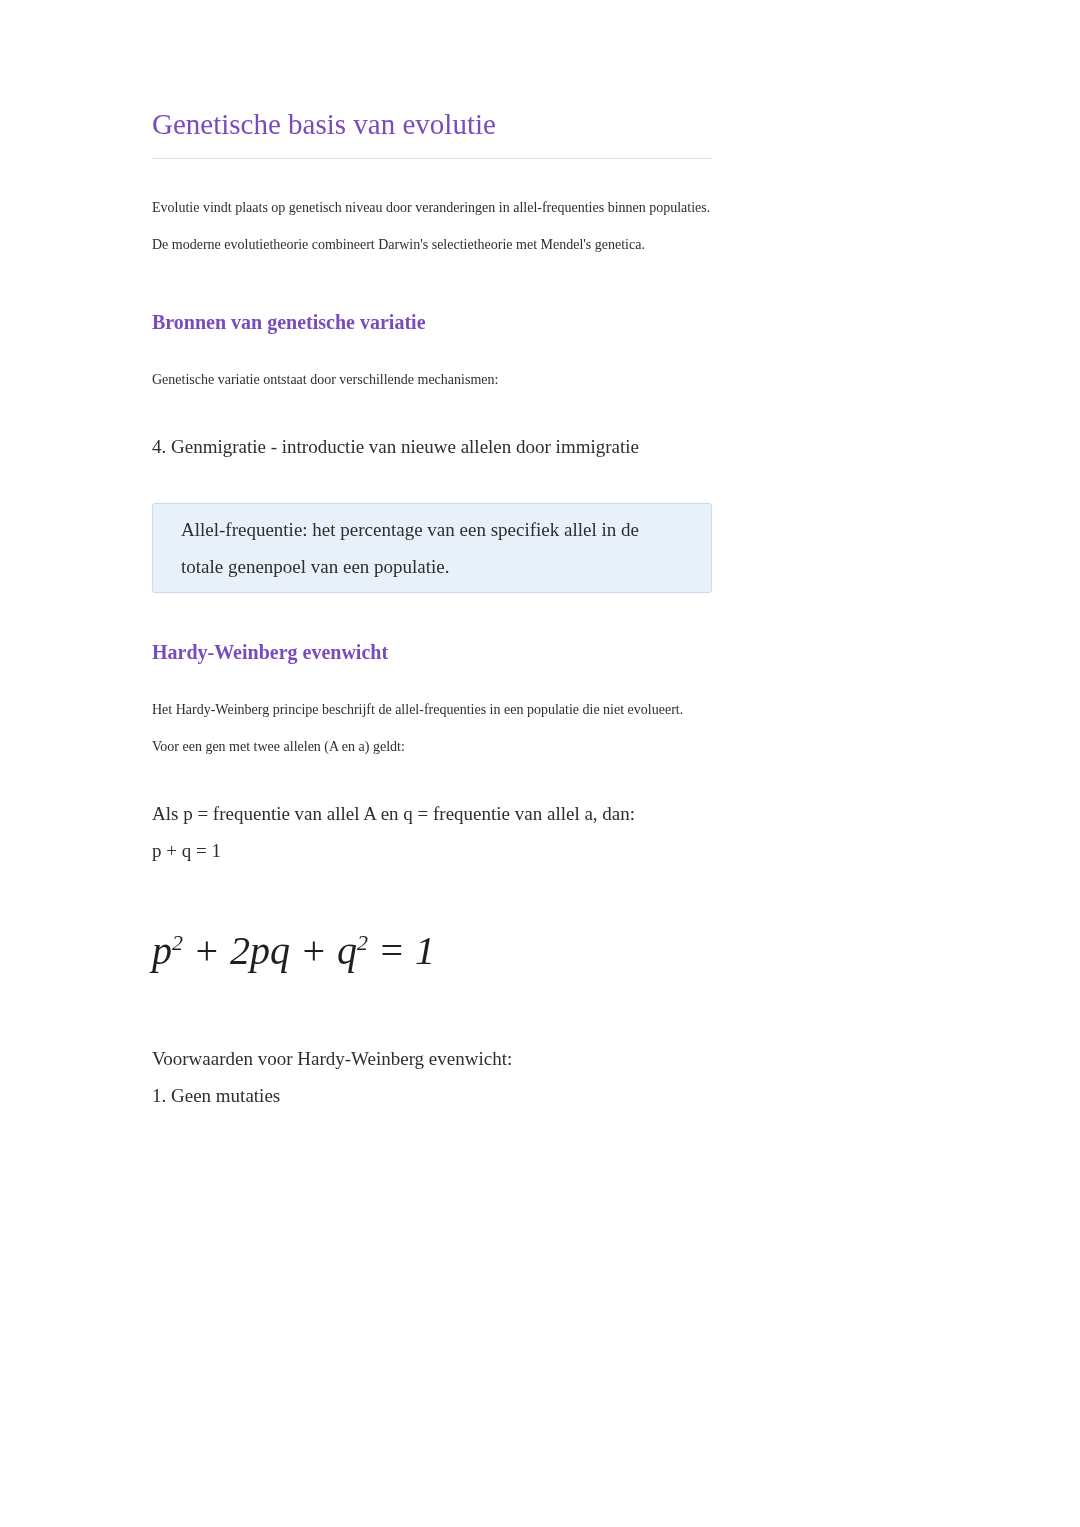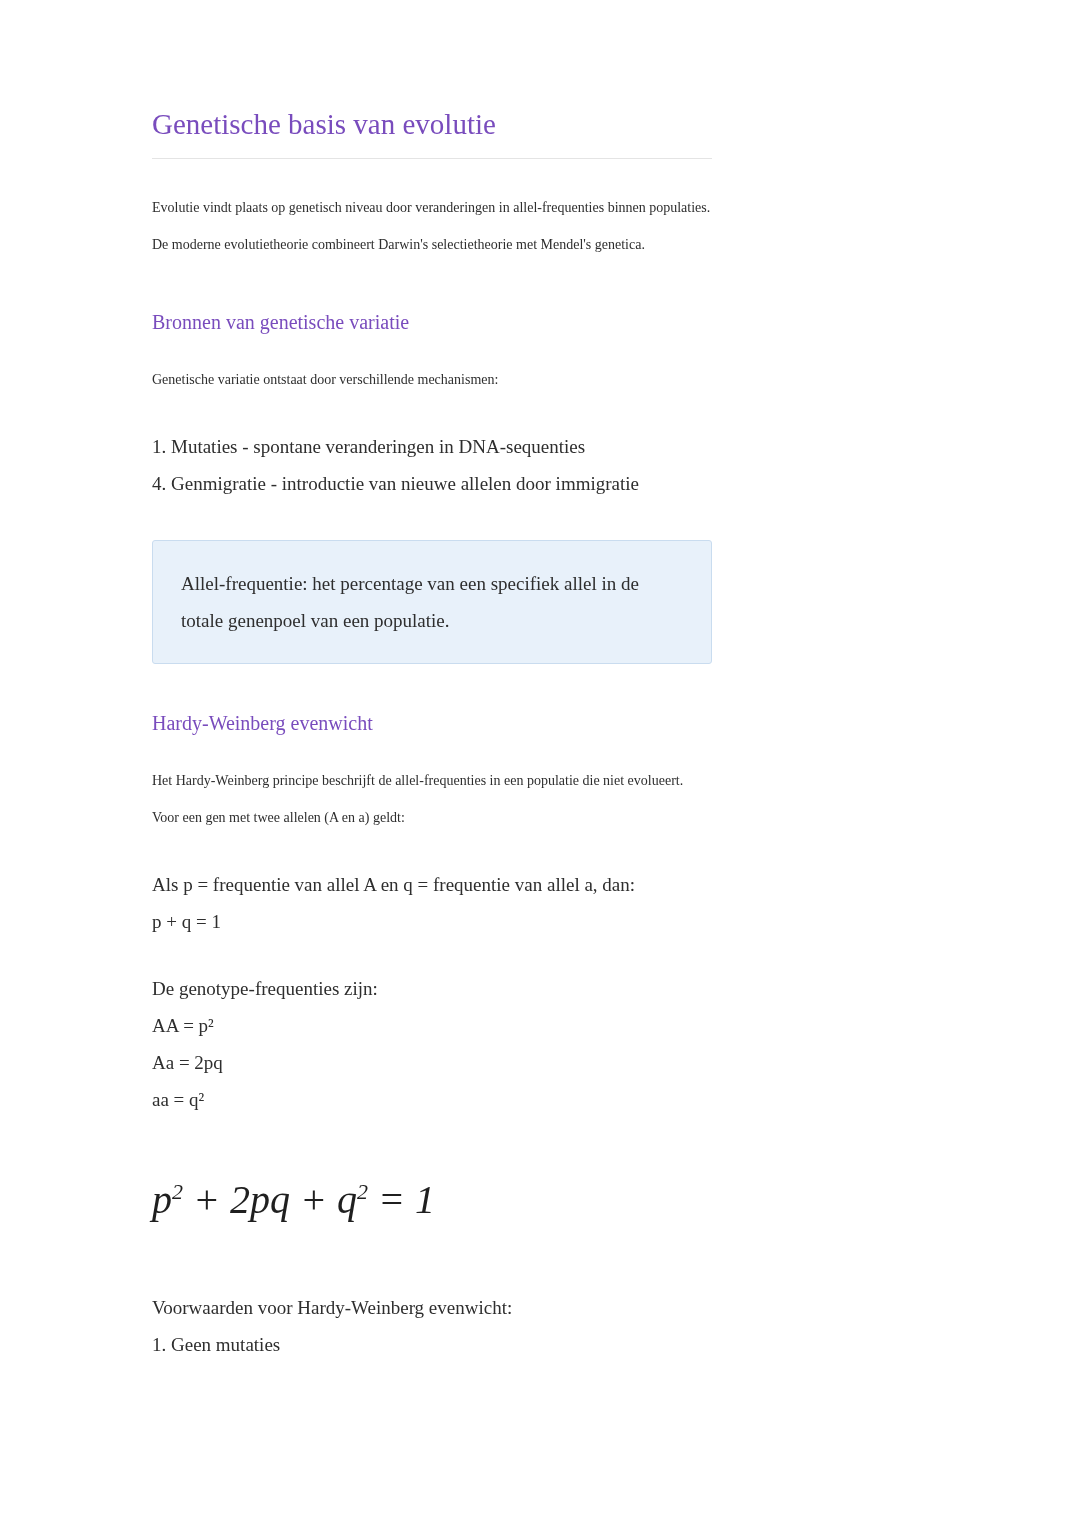--- a/index.html
+++ b/index.html
@@ -32,34 +32,34 @@
     margin:0 0 30px 0;
   }
   .para{
     font-size:14px;
     line-height:37px;
     margin:0 0 30px 0;
   }
   .section-heading{
     font-size:20px;
     line-height:26px;
-    font-weight:400;
+    font-weight:700;
     color:var(--accent);
     margin:46px 0 26px 0;
   }
   .line-list{
     font-size:19px;
     line-height:37px;
     margin:0 0 30px 0;
   }
   .callout{
     background:var(--callout-bg);
     border:1px solid var(--callout-border);
     border-radius:3px;
-    padding:24px 28px;
+    padding:7px 28px;
     margin:38px 0 30px 0;
     font-size:19px;
     line-height:37px;
   }
   .formula{
     margin:58px 0 66px 0;
     text-align:left;
     font-family:Liberation Serif, serif;
     font-style:italic;
     font-size:40px;
@@ -79,43 +79,36 @@
   <h1 class="doc-title">Genetische basis van evolutie</h1>
   <hr class="title-divider">
 
   <p class="para">Evolutie vindt plaats op genetisch niveau door veranderingen in allel-frequenties binnen populaties. De moderne evolutietheorie combineert Darwin's selectietheorie met Mendel's genetica.</p>
 
   <h2 class="section-heading">Bronnen van genetische variatie</h2>
 
   <p class="para">Genetische variatie ontstaat door verschillende mechanismen:</p>
 
   <div class="line-list">
-    <div>1. Mutaties - spontane veranderingen in DNA-sequenties</div>
     <div>4. Genmigratie - introductie van nieuwe allelen door immigratie</div>
   </div>
 
   <div class="callout">
     <span>Allel-frequentie: het percentage van een specifiek allel in de totale genenpoel van een populatie.</span>
   </div>
 
   <h2 class="section-heading">Hardy-Weinberg evenwicht</h2>
 
   <p class="para">Het Hardy-Weinberg principe beschrijft de allel-frequenties in een populatie die niet evolueert. Voor een gen met twee allelen (A en a) geldt:</p>
 
   <div class="line-list">
     <div>Als p = frequentie van allel A en q = frequentie van allel a, dan:</div>
     <div>p + q = 1</div>
   </div>
 
-  <div class="line-list">
-    <div>De genotype-frequenties zijn:</div>
-    <div>AA = p²</div>
-    <div>Aa = 2pq</div>
-    <div>aa = q²</div>
-  </div>
 
   <div class="formula"><span>p</span><sup>2</sup><span> + 2pq + q</span><sup>2</sup><span> = 1</span></div>
 
   <div class="line-list tight-bottom">
     <div>Voorwaarden voor Hardy-Weinberg evenwicht:</div>
     <div>1. Geen mutaties</div>
   </div>
 
 </div>
 

